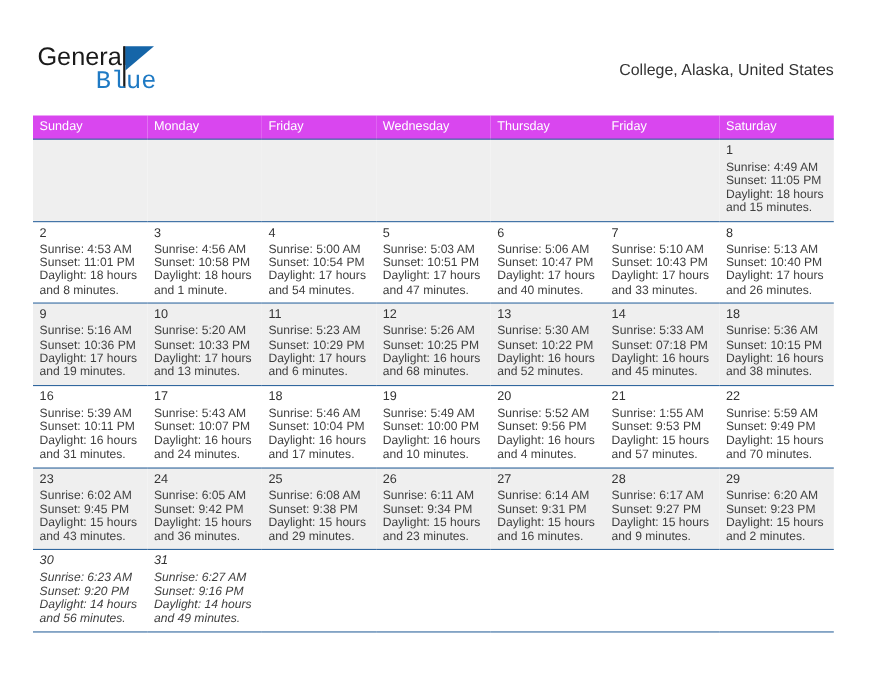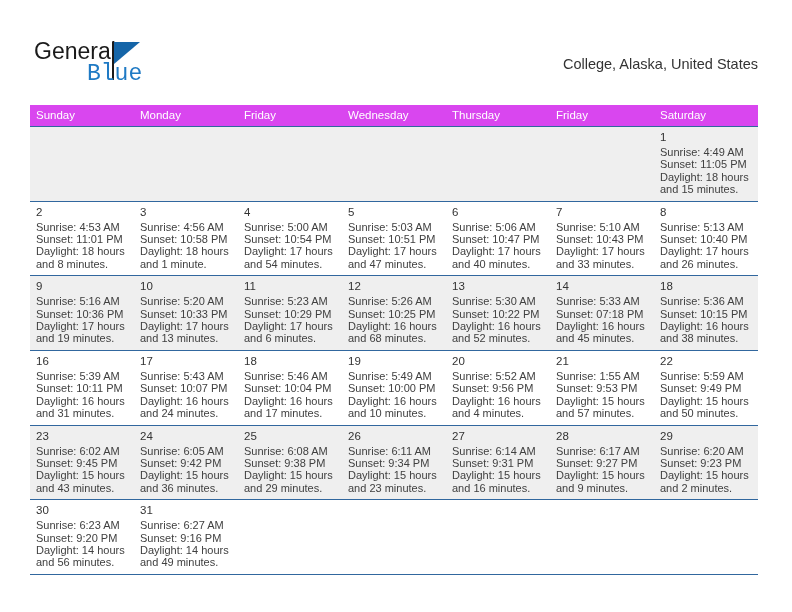--- a/index.html
+++ b/index.html
@@ -121,20 +121,21 @@
     box-sizing: border-box;
   }
   .calendar tr.shade td {
     background: #efefef;
   }
   .calendar tr.plain td {
     background: #ffffff;
   }
   .calendar tr.last td {
     border-bottom: 1px solid #31679e;
+    font-style: italic;
   }
   .daynum {
     font-size: 11.5px;
     color: #333333;
     line-height: 15px;
     margin-bottom: 1px;
   }
   .dayinfo {
     font-size: 11px;
     color: #404040;
@@ -398,21 +399,21 @@
               <div>Daylight: 15 hours</div>
               <div>and 57 minutes.</div>
             </div>
           </td>
           <td>
             <div class="daynum">22</div>
             <div class="dayinfo">
               <div>Sunrise: 5:59 AM</div>
               <div>Sunset: 9:49 PM</div>
               <div>Daylight: 15 hours</div>
-              <div>and 50 minutes.</div>
+              <div>and 70 minutes.</div>
             </div>
           </td>
         </tr>
         <tr class="shade">
           <td>
             <div class="daynum">23</div>
             <div class="dayinfo">
               <div>Sunrise: 6:02 AM</div>
               <div>Sunset: 9:45 PM</div>
               <div>Daylight: 15 hours</div>

